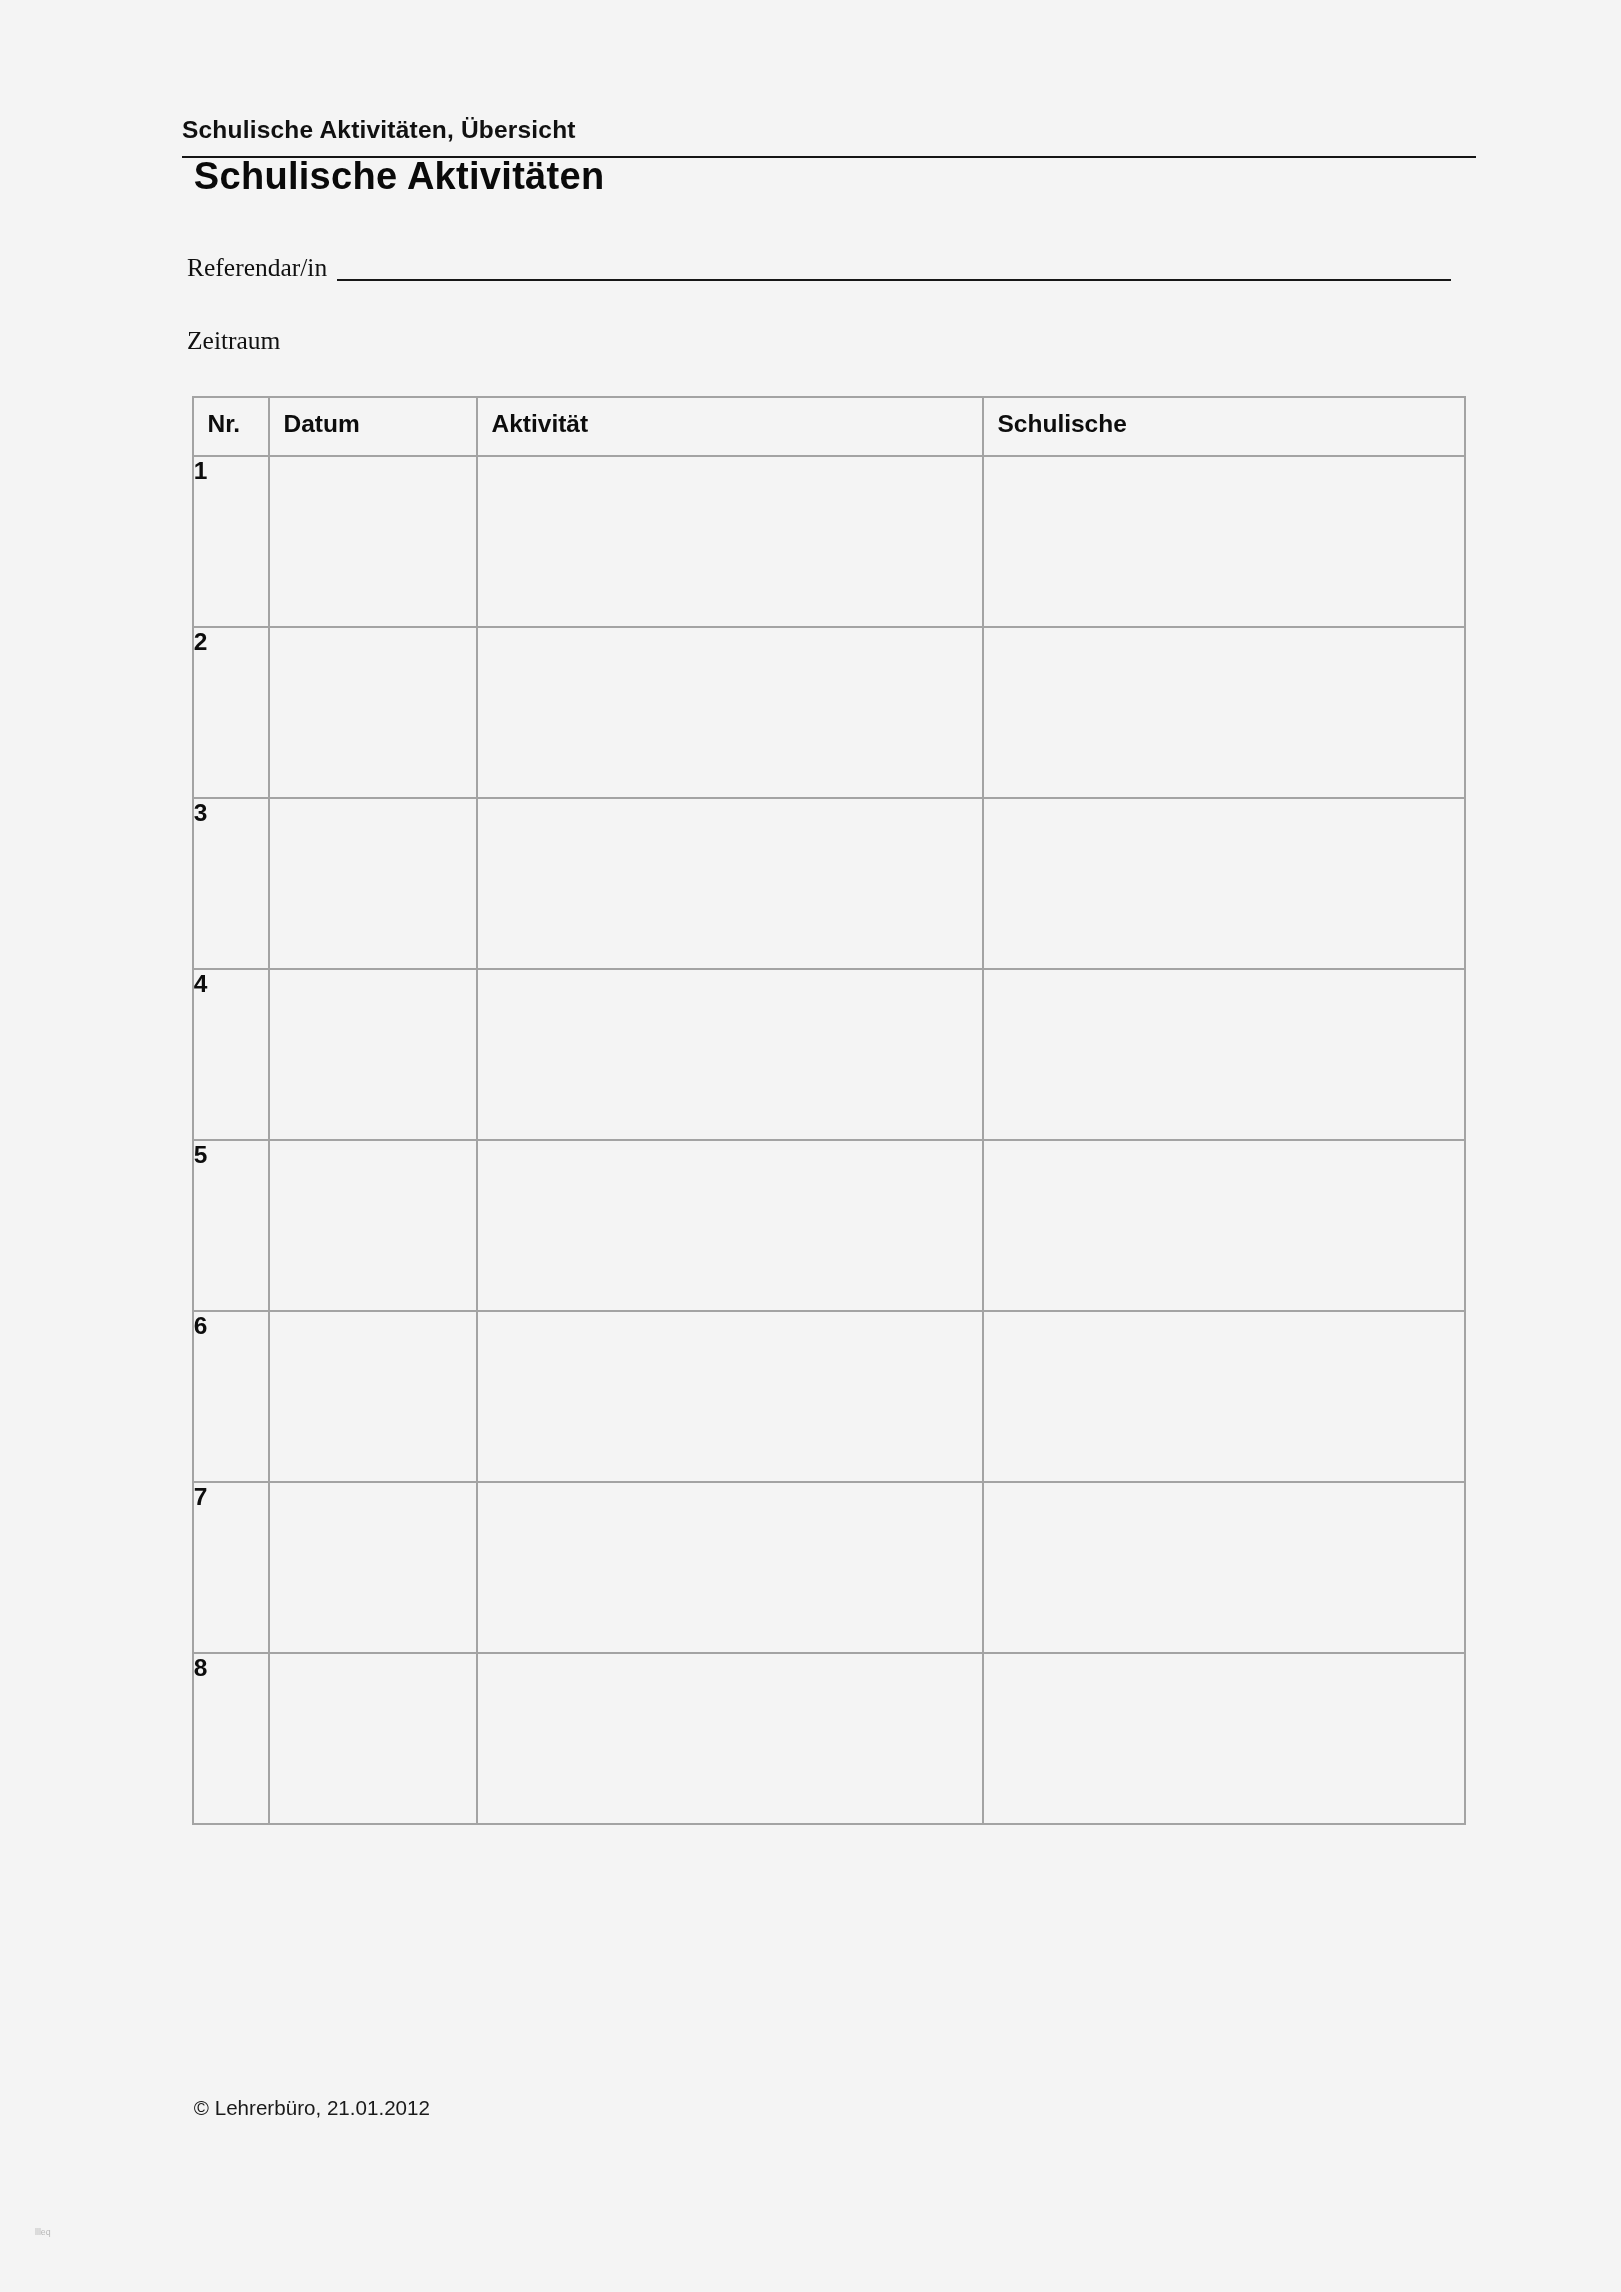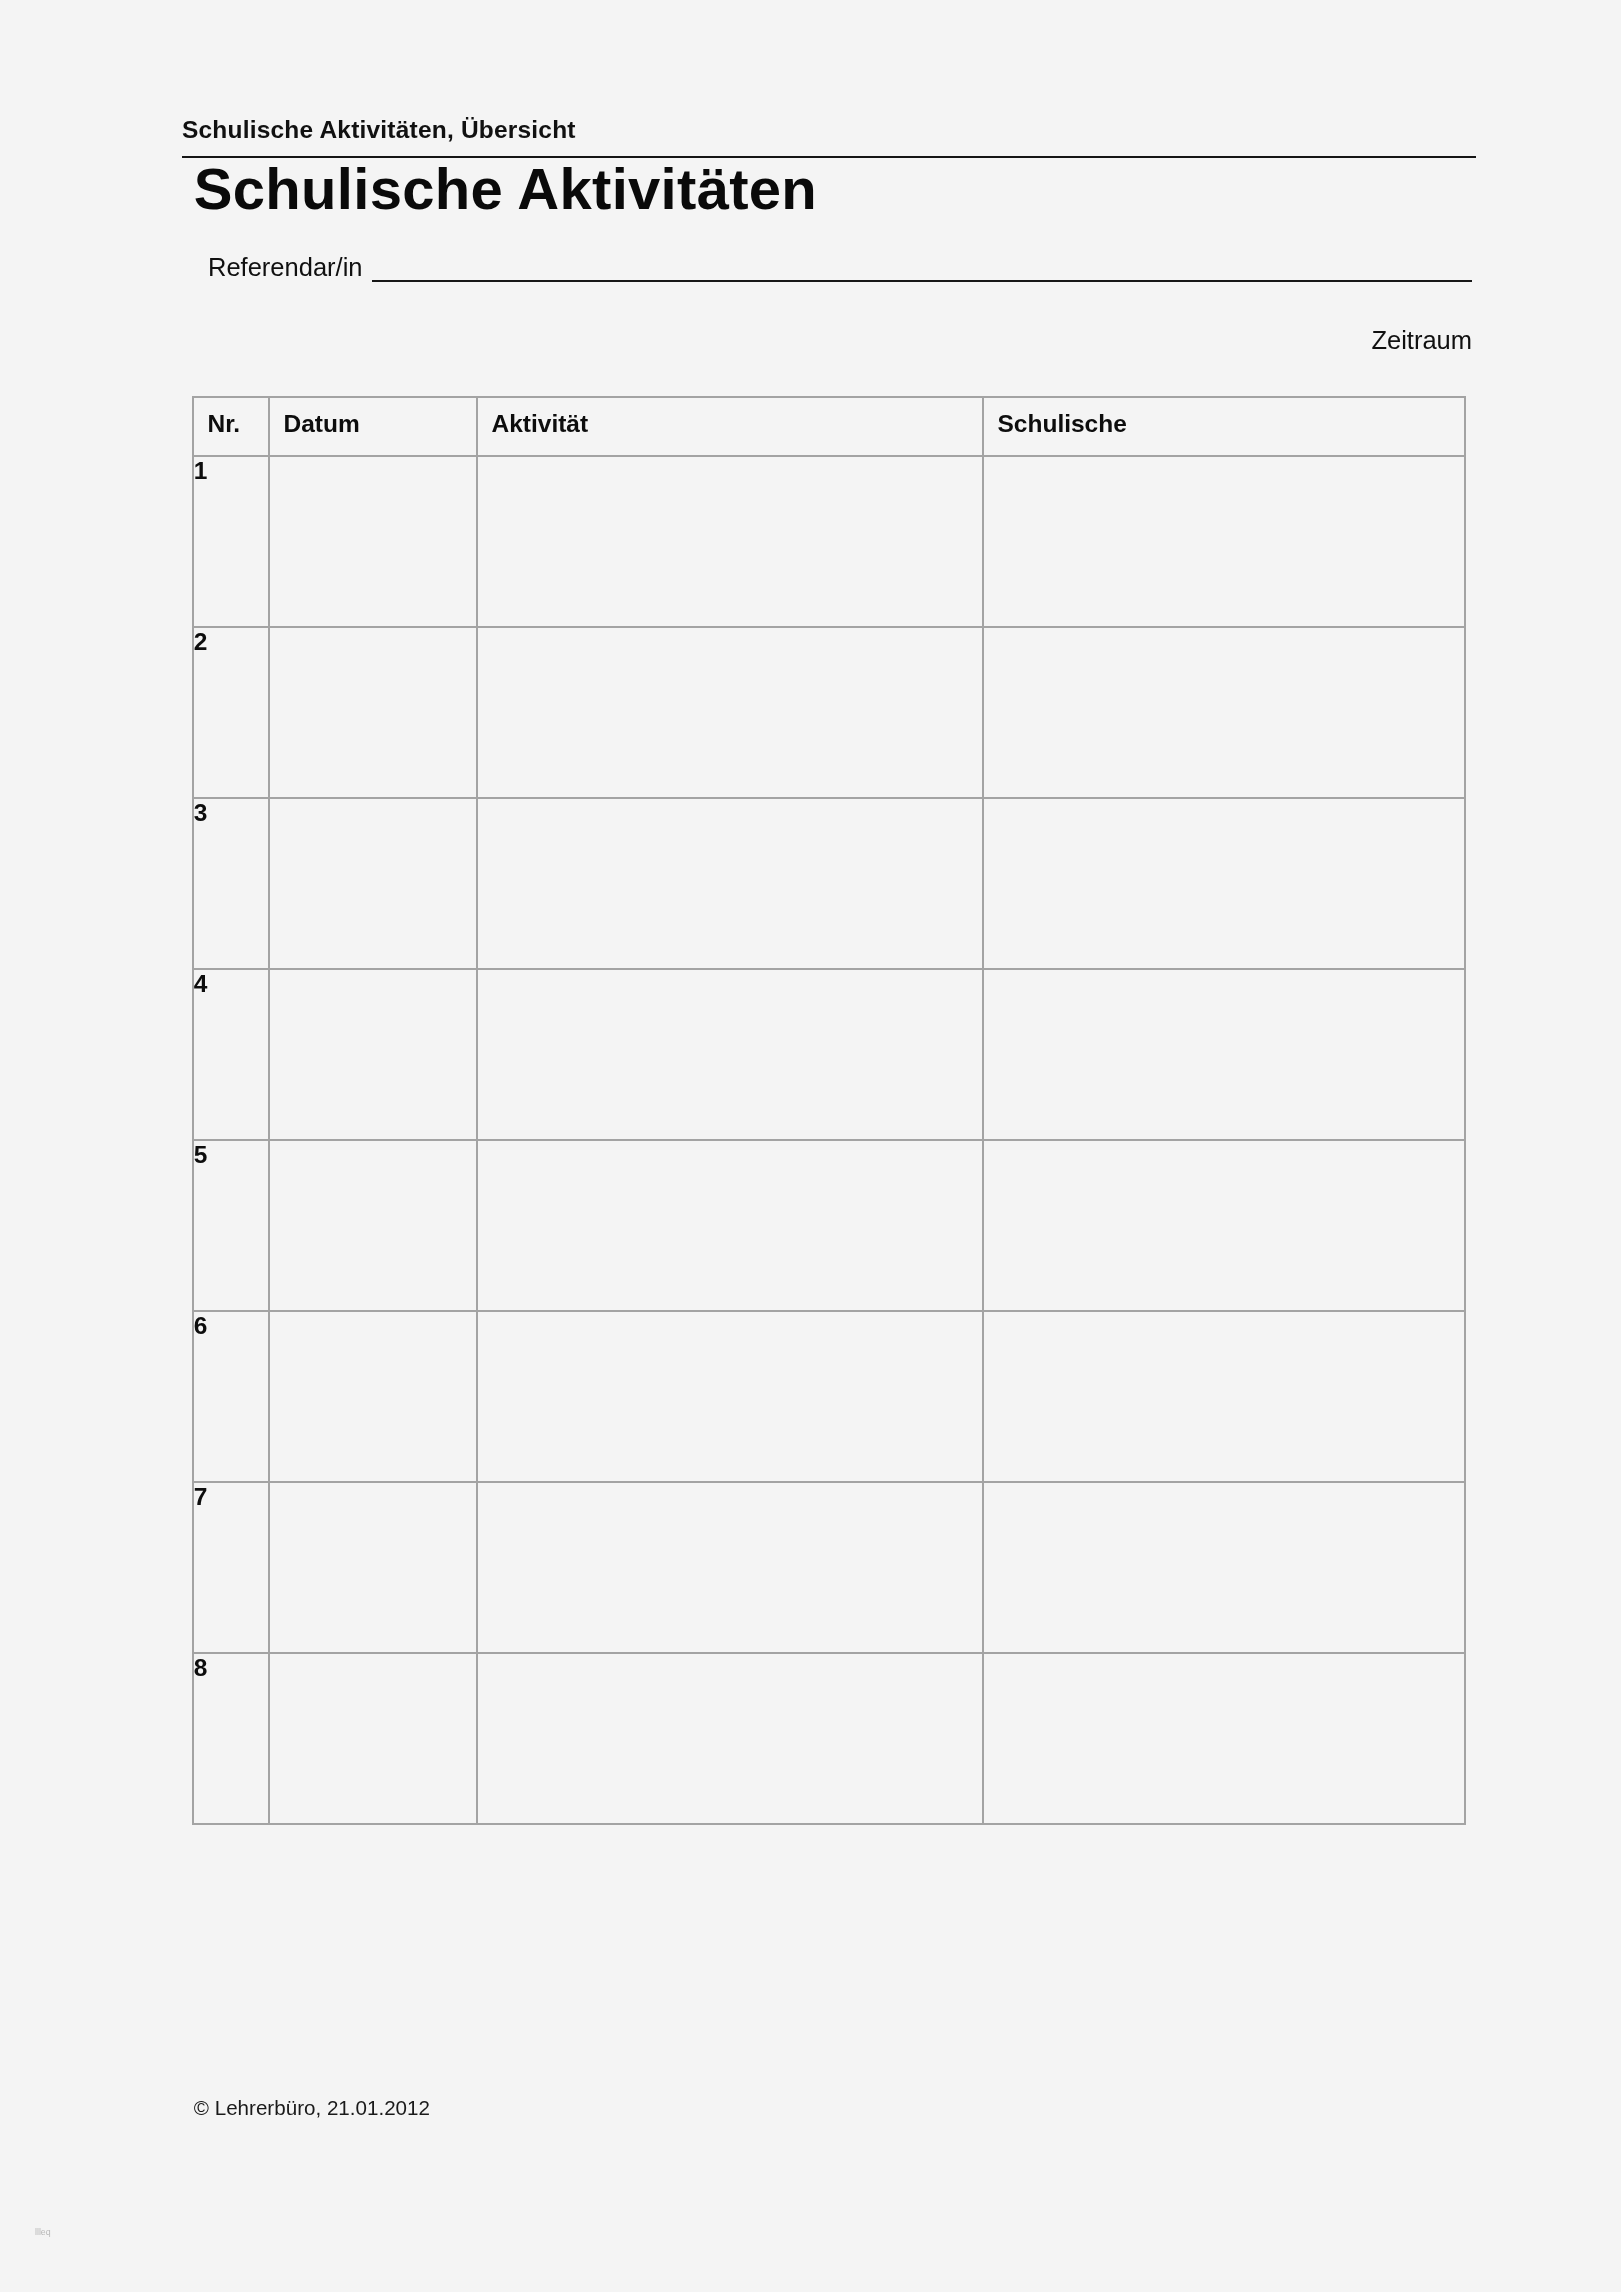--- a/index.html
+++ b/index.html
@@ -48,33 +48,34 @@
     border-bottom: 2px solid #151515;
     box-sizing: border-box;
     margin-top: 30px;
   }
 
   
   .title {
     position: absolute;
     left: 11.8px;
     top: 69px;
-    font-size: 58px;
+    font-size: 38px;
     font-weight: bold;
     letter-spacing: 0.3px;
     color: #0a0a0a;
   }
 
   
   .formline {
     position: absolute;
-    left: 26px;
+    left: 5px;
     display: flex;
-    align-items: flex-end;
+    align-items: flex-start;
     width: 1264px;
+    font-family: Liberation Serif, serif;
   }
   .formline.line1 { top: 167px; }
   .formline.line2 { top: 240px; flex-direction: column; }
 
   .formlabel {
     font-size: 25.5px;
     color: #101010;
     white-space: nowrap;
     line-height: 29px;
   }

